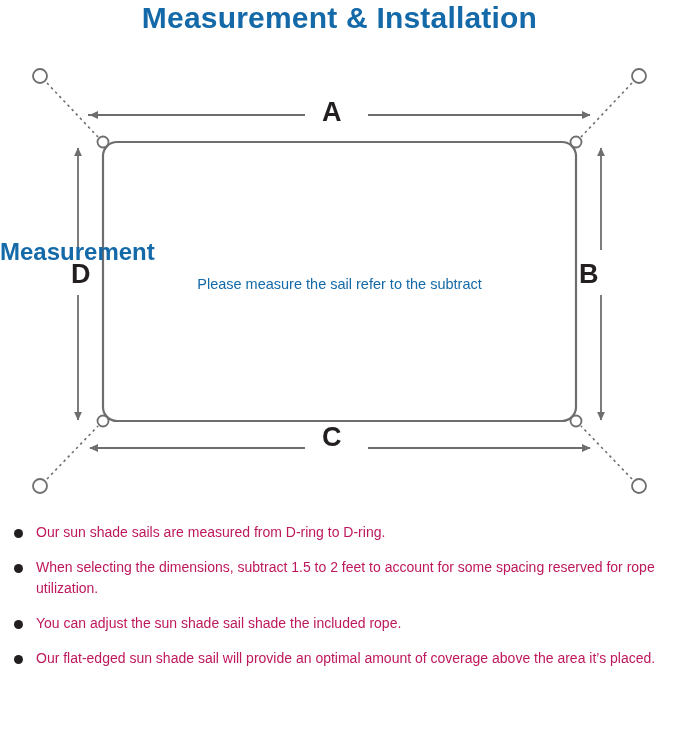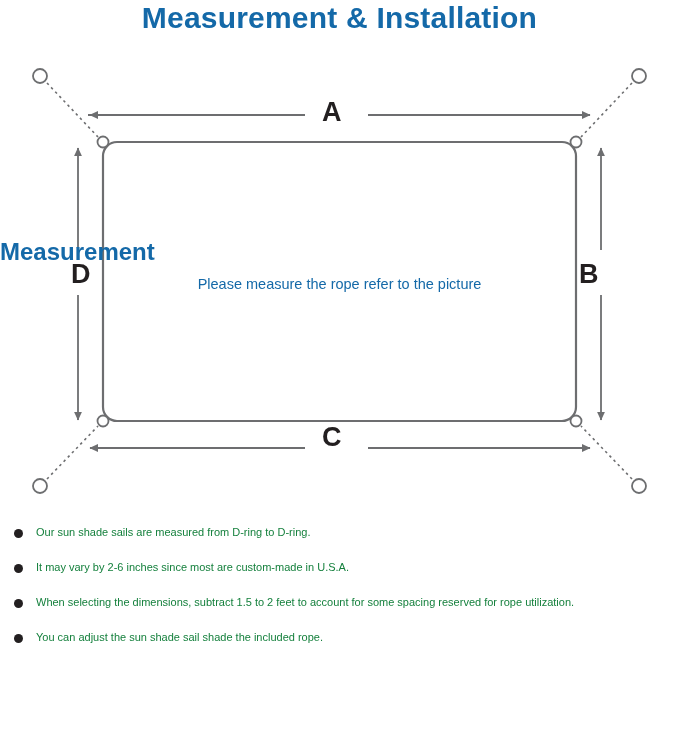--- a/index.html
+++ b/index.html
@@ -90,23 +90,23 @@
   .bullet {
     flex: 0 0 auto;
     width: 9px;
     height: 9px;
     border-radius: 50%;
     background: #231f20;
     margin: 7px 13px 0 14px;
   }
   .note-text {
     flex: 1 1 auto;
-    font-size: 11px;
+    font-size: 14px;
     line-height: 21px;
-    color: #15803d;
+    color: #be185d;
     padding-right: 6px;
   }
 </style>
 </head>
 <body>
 
 <div class="page">
 
   <div class="title">Measurement &amp; Installation</div>
 
@@ -148,35 +148,35 @@
       <line x1="601" y1="200" x2="601" y2="98" stroke="#6d6e70" stroke-width="1.8" marker-end="url(#arrow)"></line>
       <line x1="601" y1="245" x2="601" y2="370" stroke="#6d6e70" stroke-width="1.8" marker-end="url(#arrow)"></line>
     </svg>
 
     <div class="label label-a">A</div>
     <div class="label label-b">B</div>
     <div class="label label-c">C</div>
     <div class="label label-d">D</div>
 
     <div class="center-title">Measurement</div>
-    <div class="center-sub">Please measure the rope refer to the picture</div>
+    <div class="center-sub">Please measure the sail refer to the subtract</div>
   </div>
 
   <div class="notes">
     <div class="note">
       <span class="bullet"></span>
       <span class="note-text">Our sun shade sails are measured from D-ring to D-ring.</span>
     </div>
     <div class="note">
       <span class="bullet"></span>
-      <span class="note-text">It may vary by 2-6 inches since most are custom-made in U.S.A.</span>
-    </div>
-    <div class="note">
-      <span class="bullet"></span>
       <span class="note-text">When selecting the dimensions, subtract 1.5 to 2 feet to account for some spacing reserved for rope utilization.</span>
     </div>
     <div class="note">
       <span class="bullet"></span>
       <span class="note-text">You can adjust the sun shade sail shade the included rope.</span>
     </div>
+    <div class="note">
+      <span class="bullet"></span>
+      <span class="note-text">Our flat-edged sun shade sail will provide an optimal amount of coverage above the area it’s placed.</span>
+    </div>
   </div>
 
 </div>
 
 </body></html>

